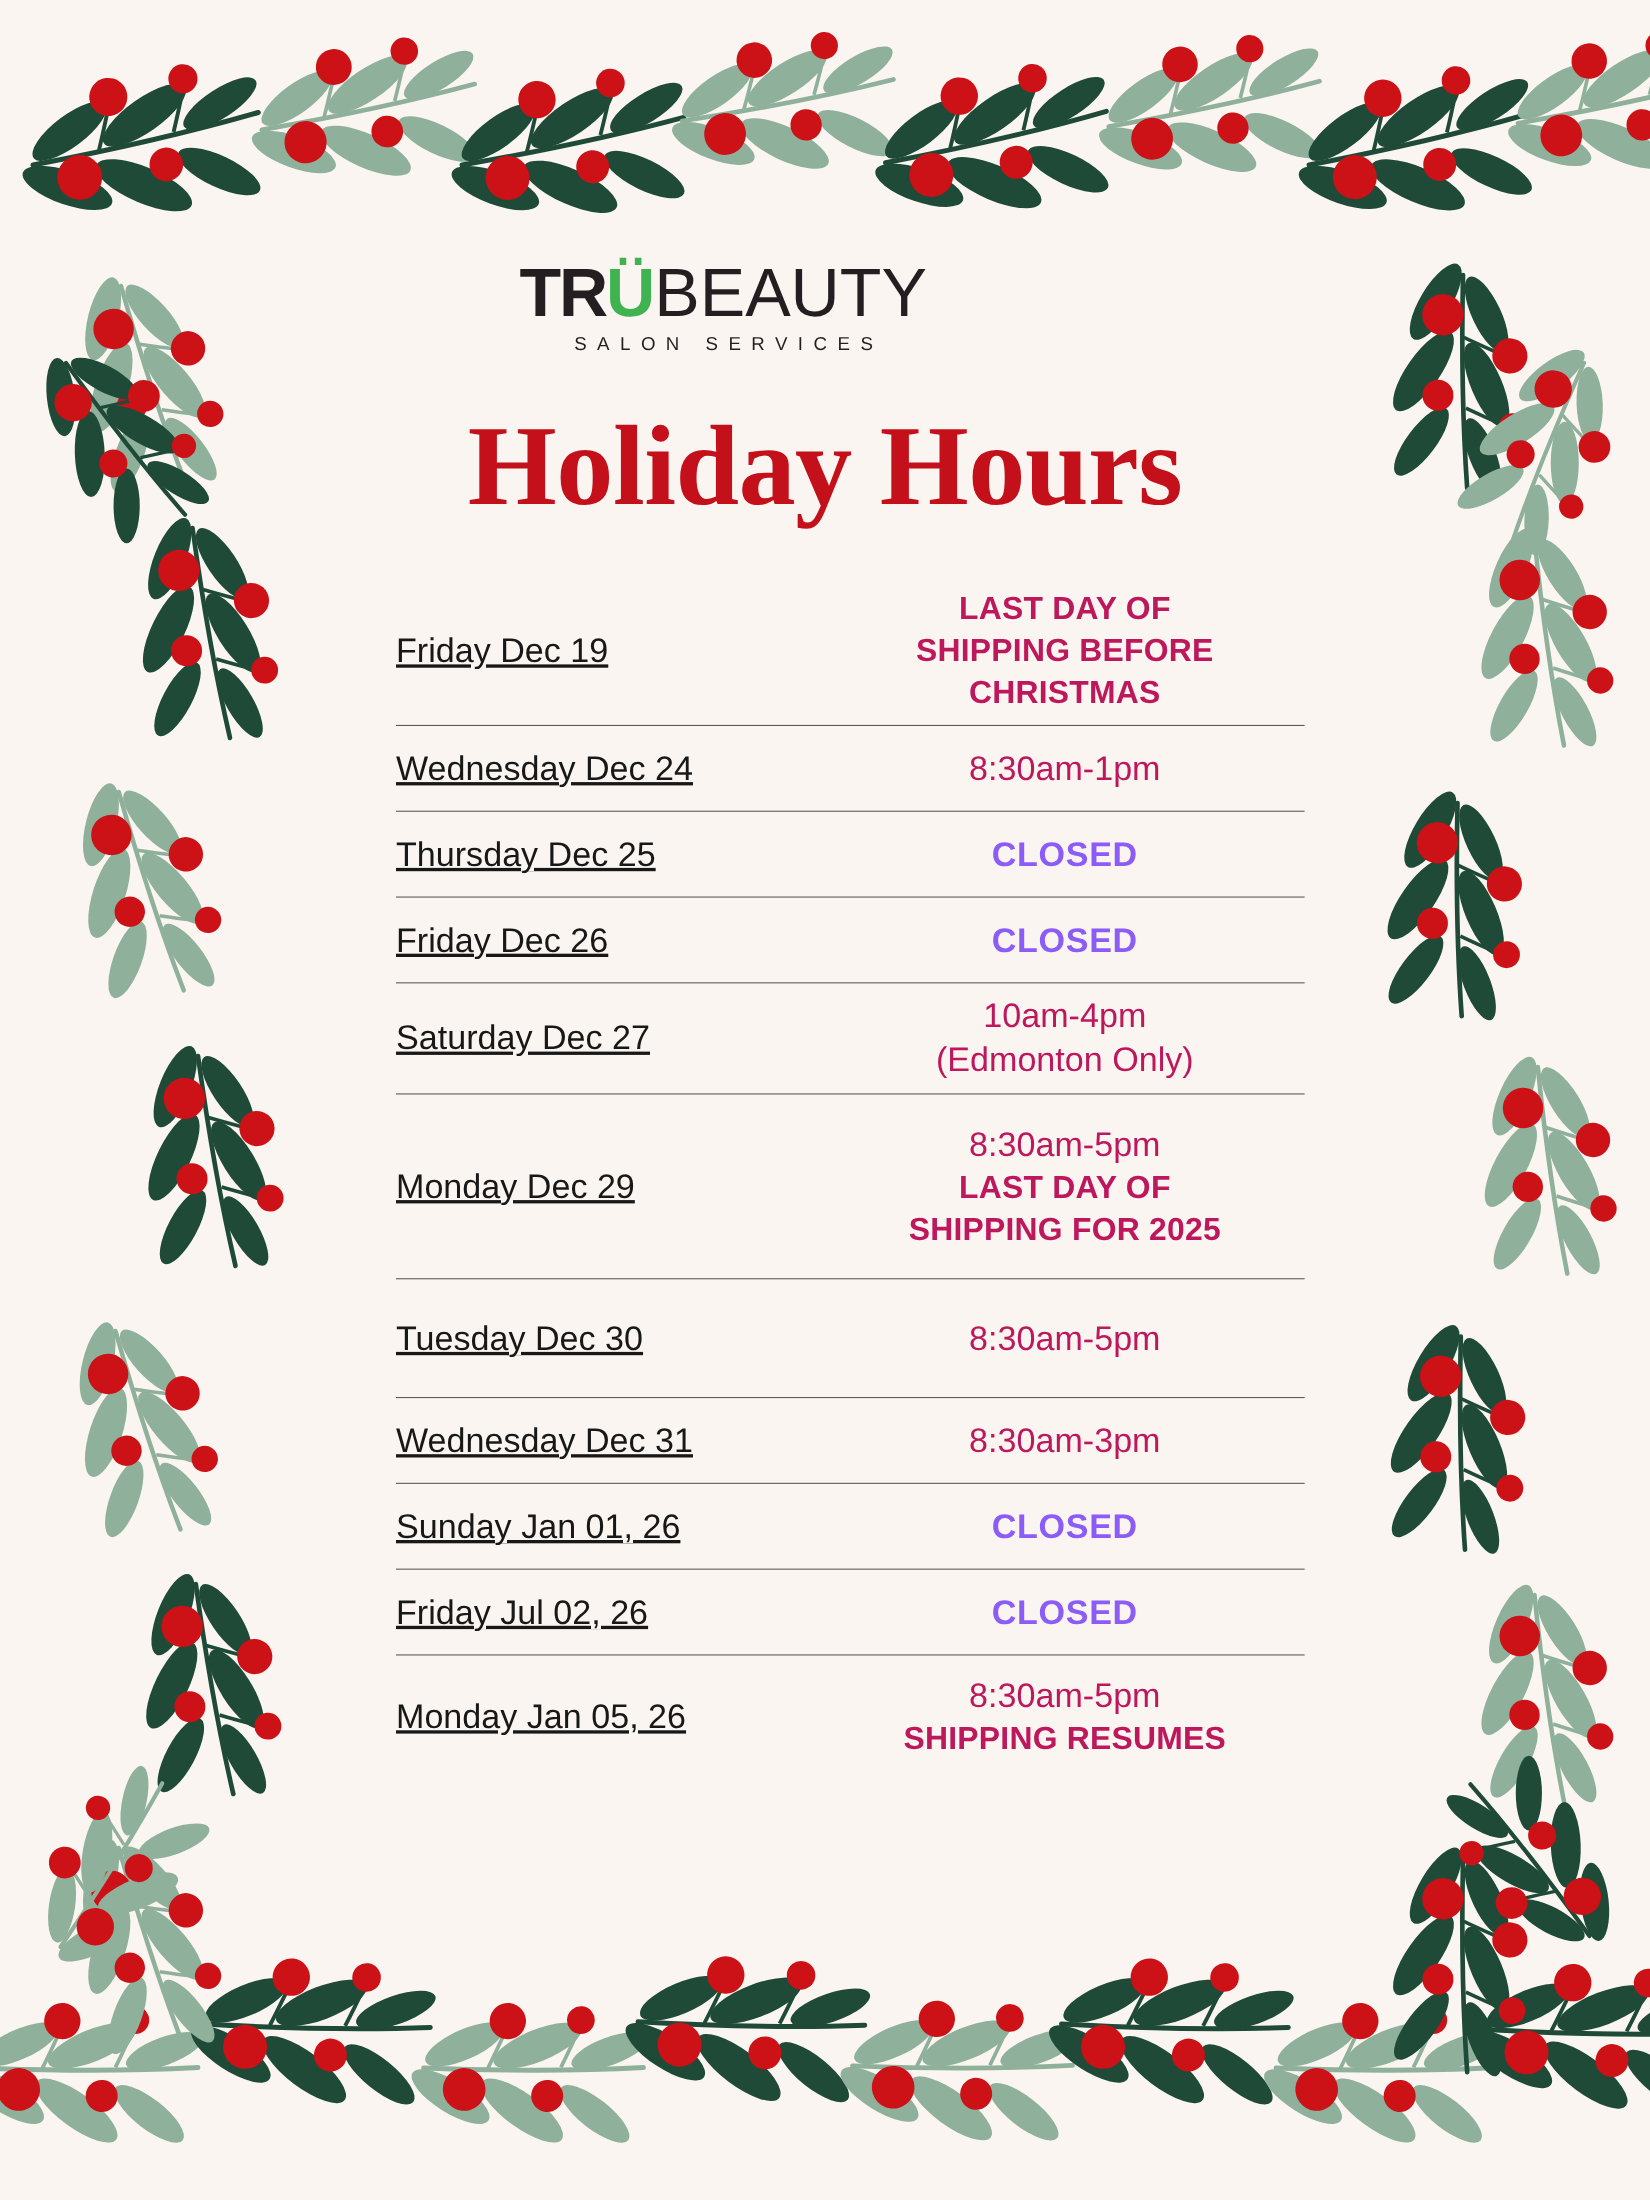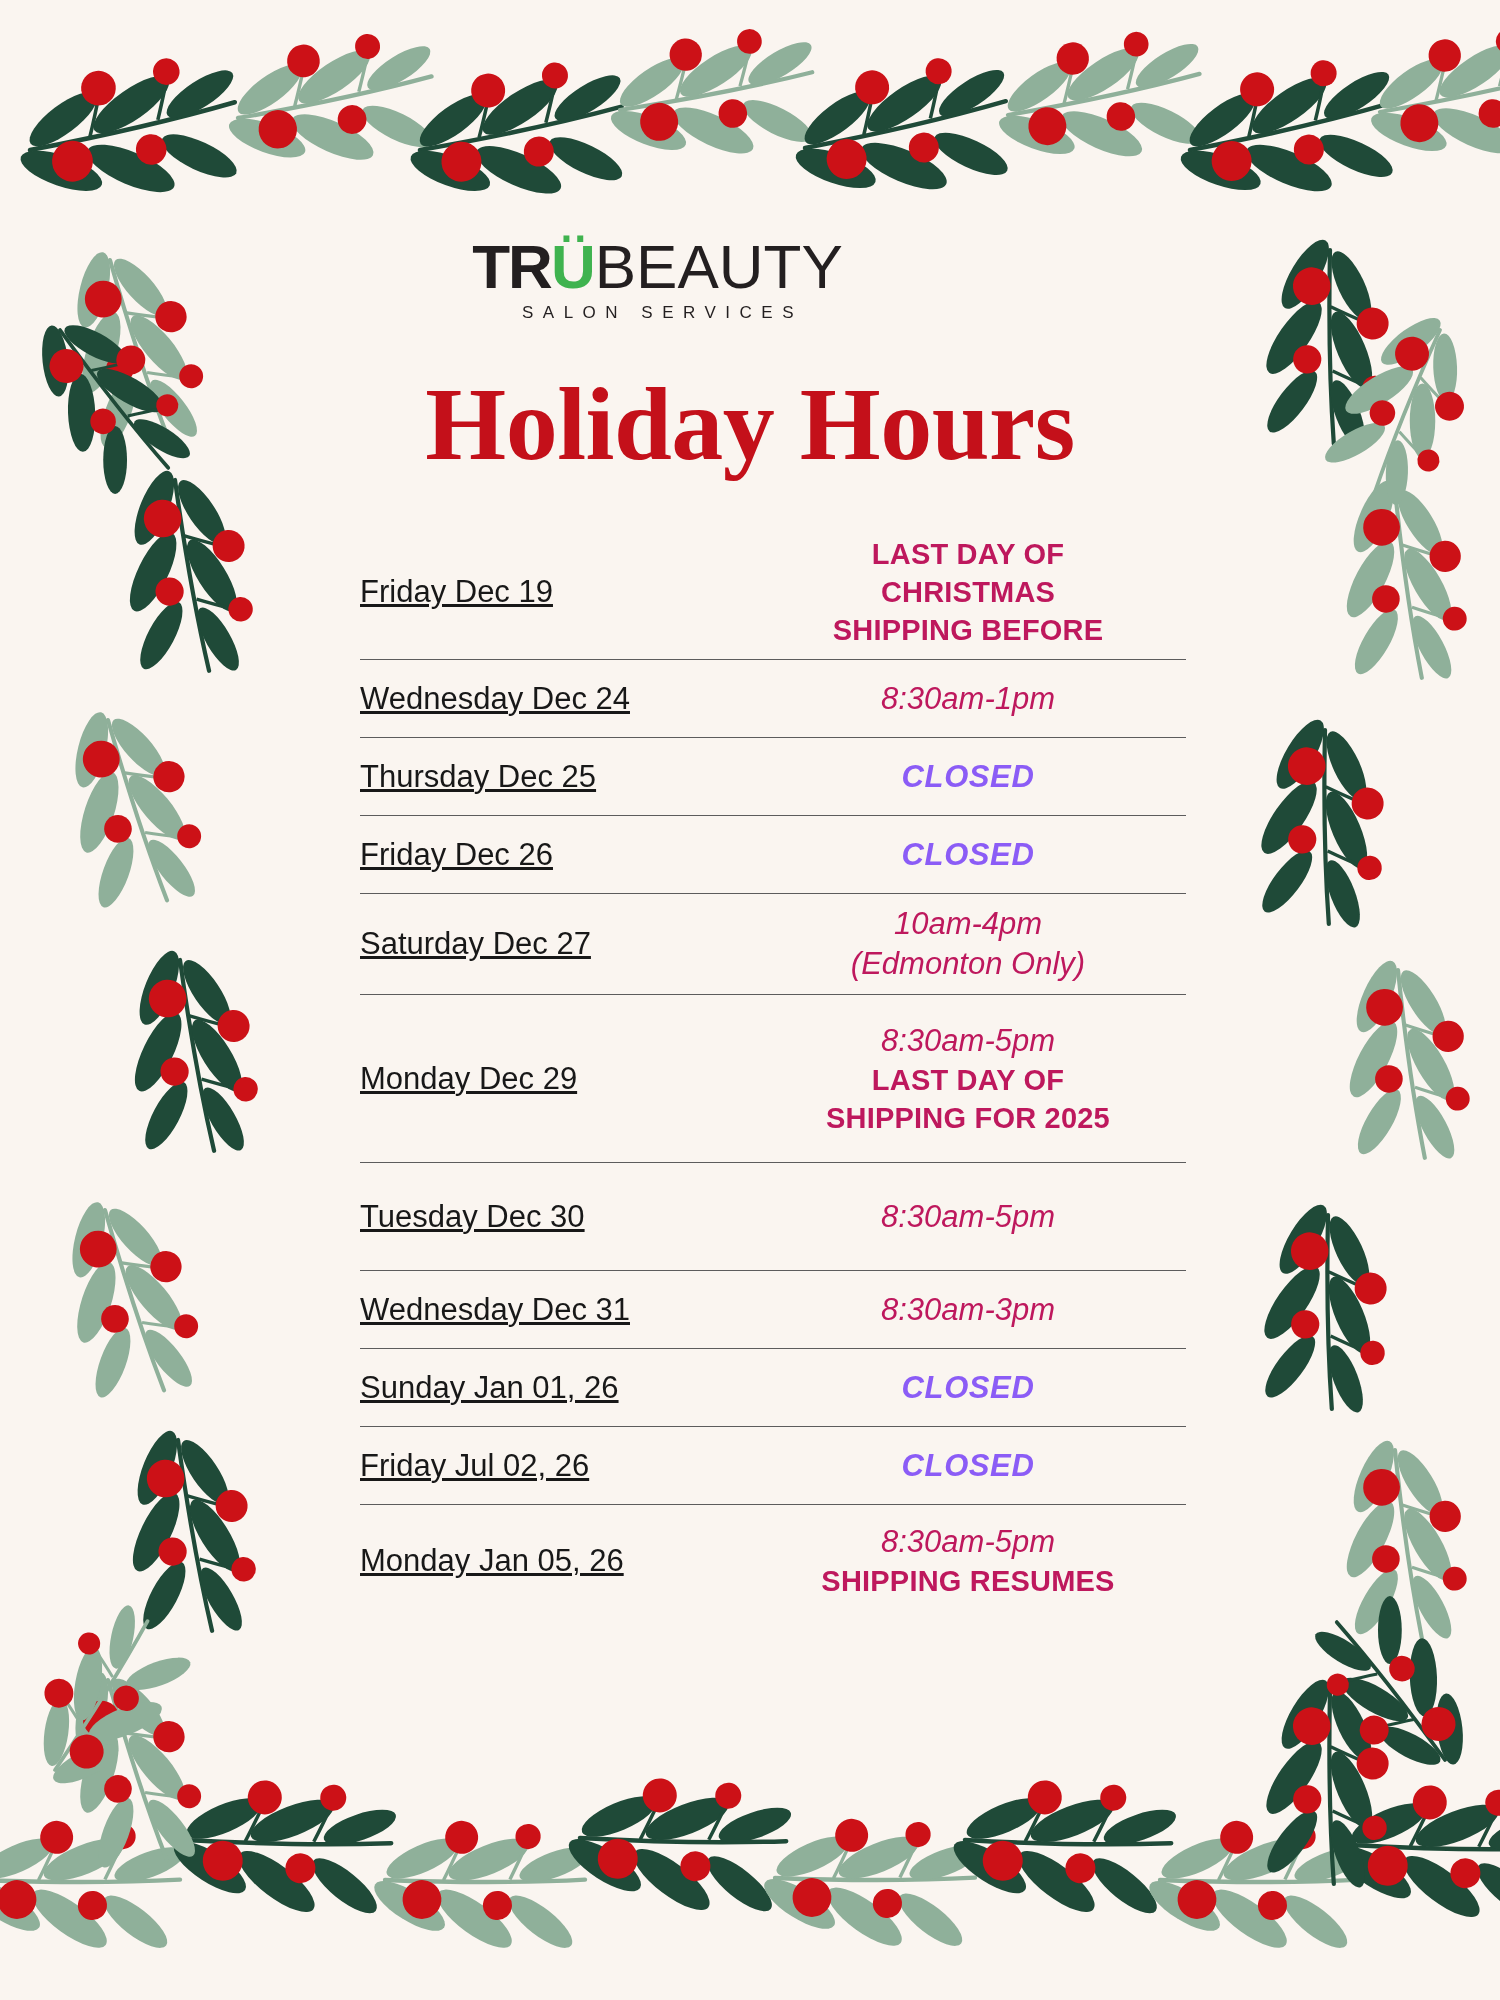--- a/index.html
+++ b/index.html
@@ -135,21 +135,20 @@
   }
   .cell-hours .note {
     display: block;
     font-weight: 700;
     font-size: 29px;
     line-height: 38px;
     letter-spacing: 0.2px;
   }
   .cell-hours .plain {
     display: block;
-    font-style: italic;
   }
   .cell-hours.closed {
     color: #8b5cf6;
     font-weight: 700;
     letter-spacing: 0.6px;
   }
   .cell-hours.bold-only {
     font-weight: 700;
     font-size: 29px;
     line-height: 38px;
@@ -261,22 +260,22 @@
     </div>
 
     <div class="poster-title">Holiday Hours</div>
 
     <div class="hours-table">
 
       <div class="hours-row r0">
         <div class="cell-day">Friday Dec 19</div>
         <div class="cell-hours bold-only">
           <span class="note">LAST DAY OF</span>
+          <span class="note">SHIPPING BEFORE</span>
           <span class="note">CHRISTMAS</span>
-          <span class="note">SHIPPING BEFORE</span>
         </div>
       </div>
 
       <div class="hours-row">
         <div class="cell-day">Wednesday Dec 24</div>
         <div class="cell-hours">
           <span class="plain">8:30am-1pm</span>
         </div>
       </div>
 

